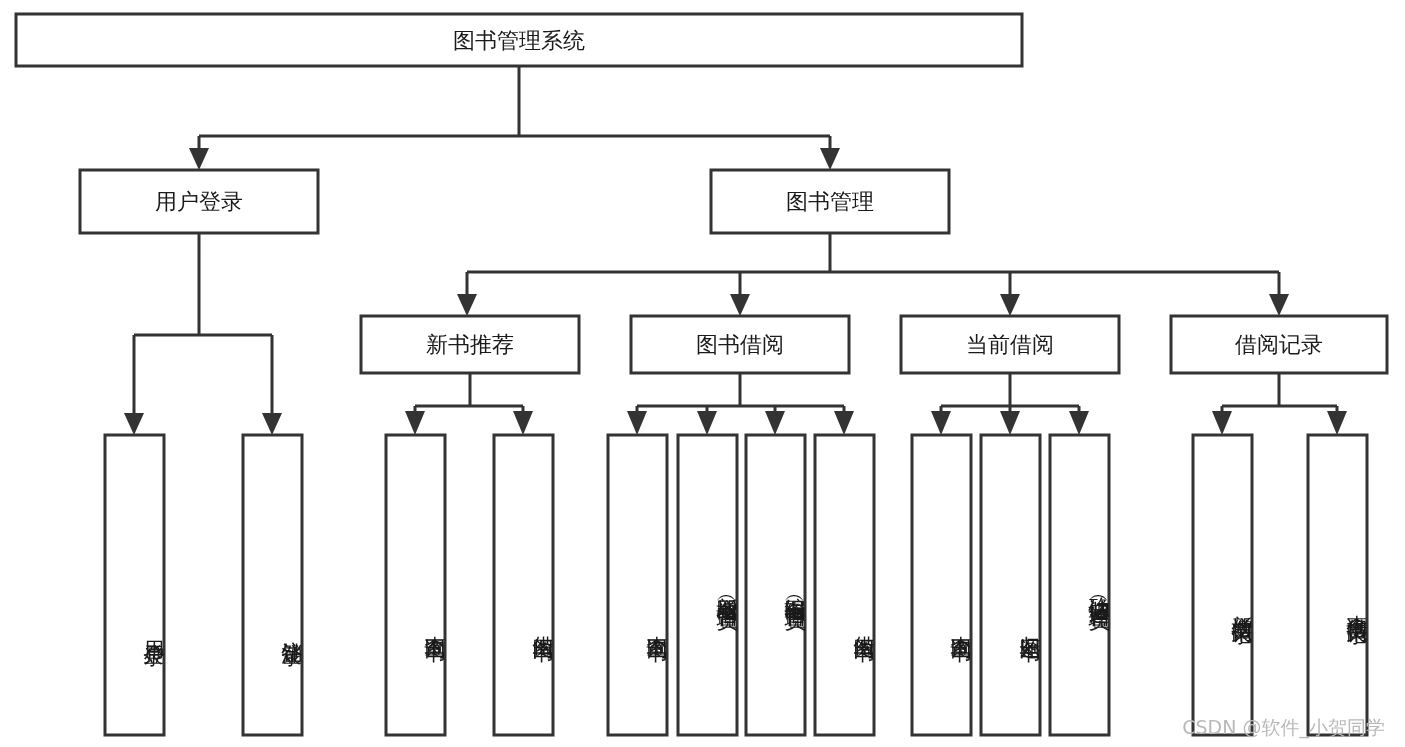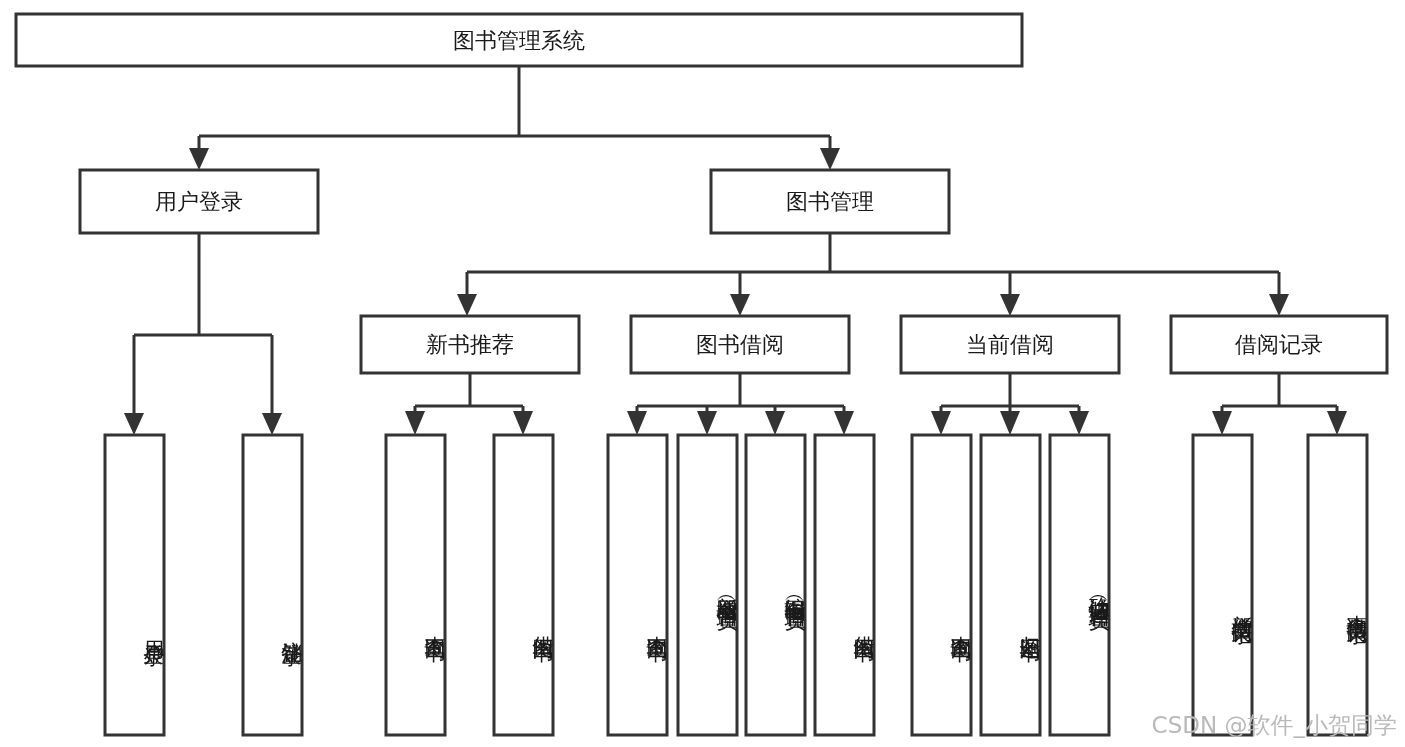--- a/index.html
+++ b/index.html
@@ -59,24 +59,24 @@
     color: #1a1a1a;
     letter-spacing: 2px;
     white-space: nowrap;
     display: flex;
     align-items: flex-start;
     justify-content: center;
     pointer-events: none;
   }
   .watermark {
     position: absolute;
-    right: 8px;
+    right: 20px;
     bottom: 6px;
     font-family: "DejaVu Sans", "Liberation Sans", sans-serif;
-    font-size: 23px;
+    font-size: 19px;
     color: #b9b9b9;
     white-space: nowrap;
   }
 </style>
 </head>
 <body>
 
 <div id="diagram-root">
 
   <svg class="diagram-canvas" viewBox="0 0 1405 747" xmlns="http://www.w3.org/2000/svg">

